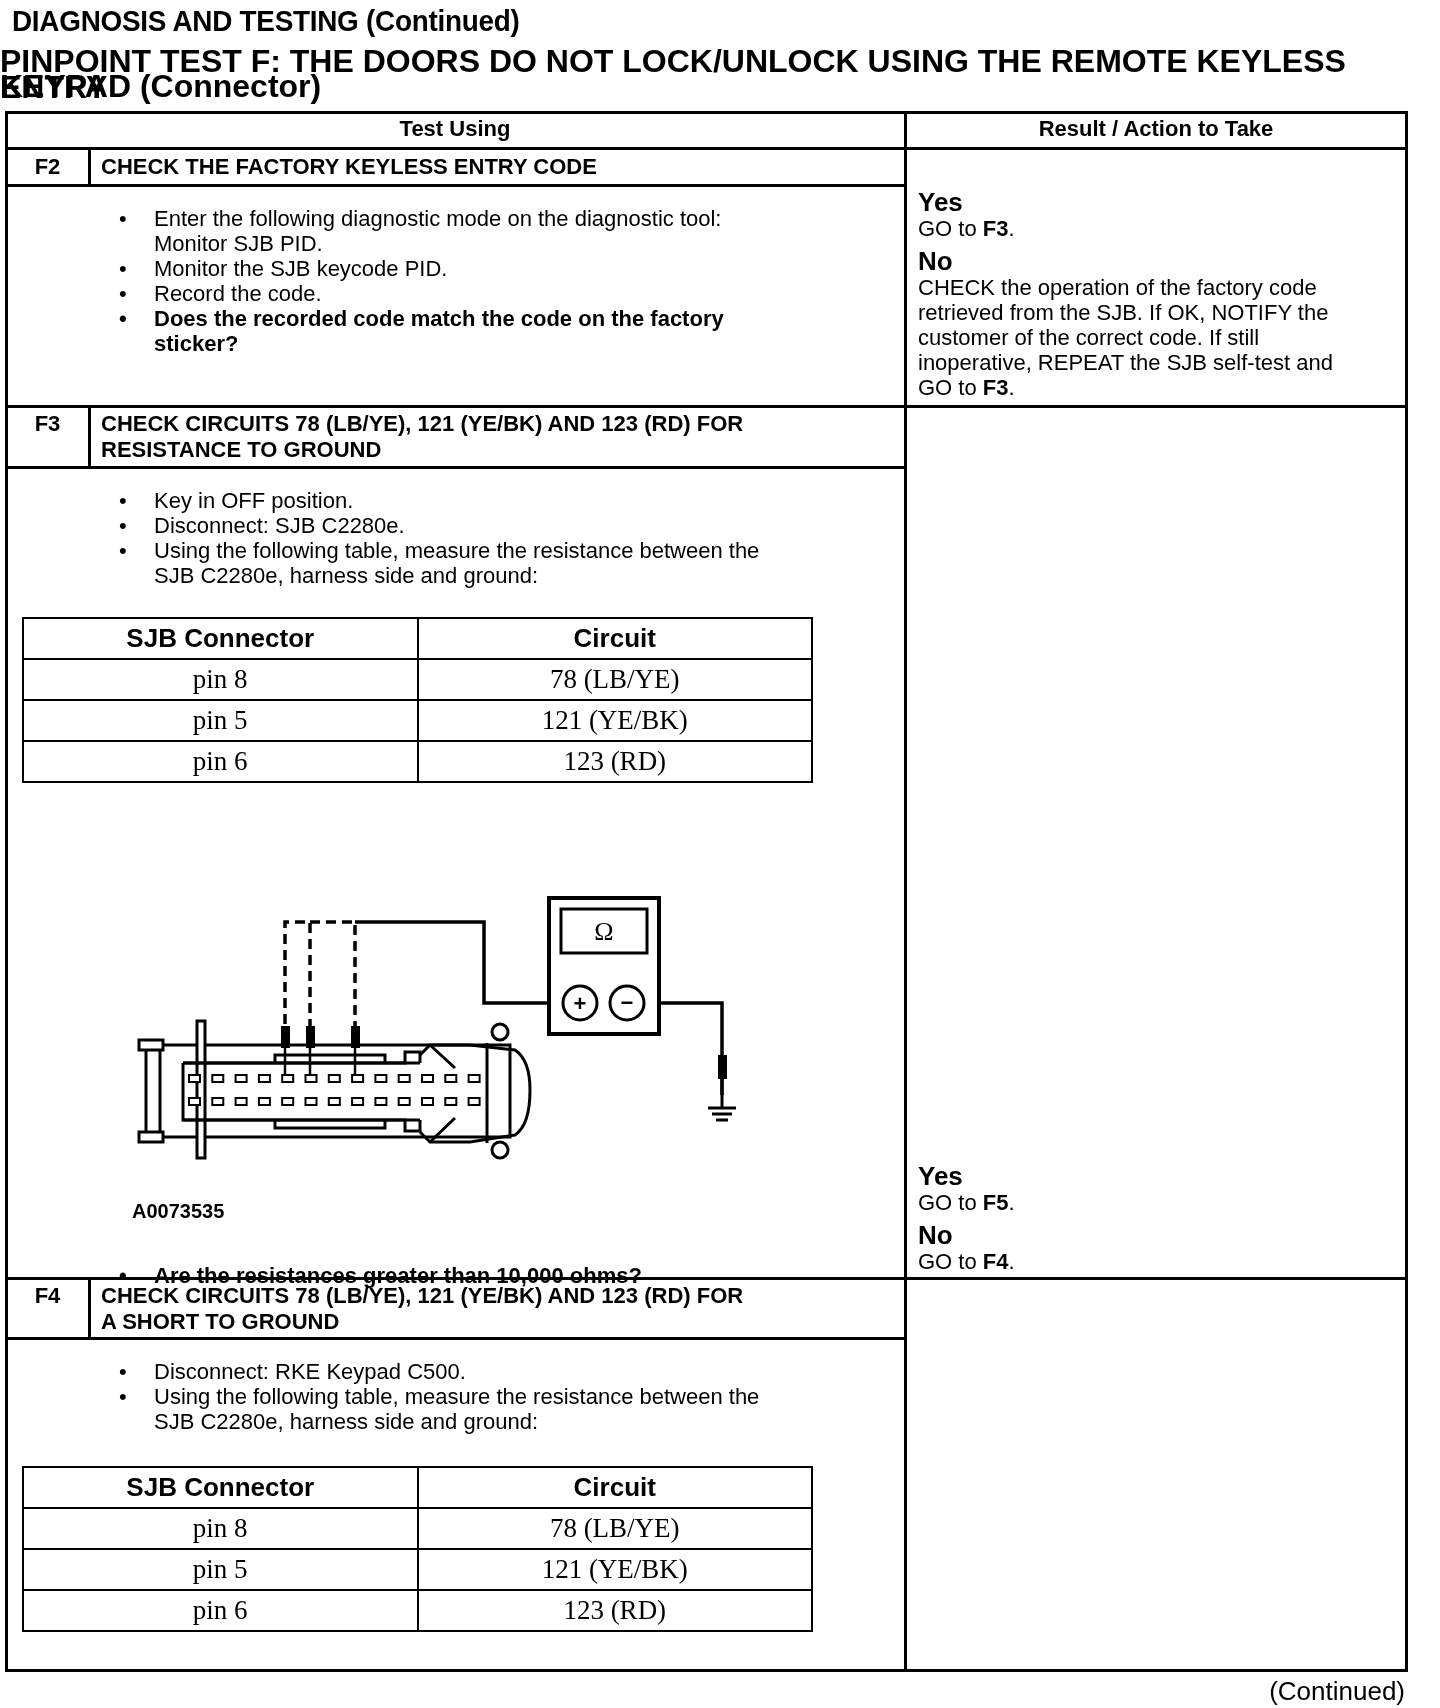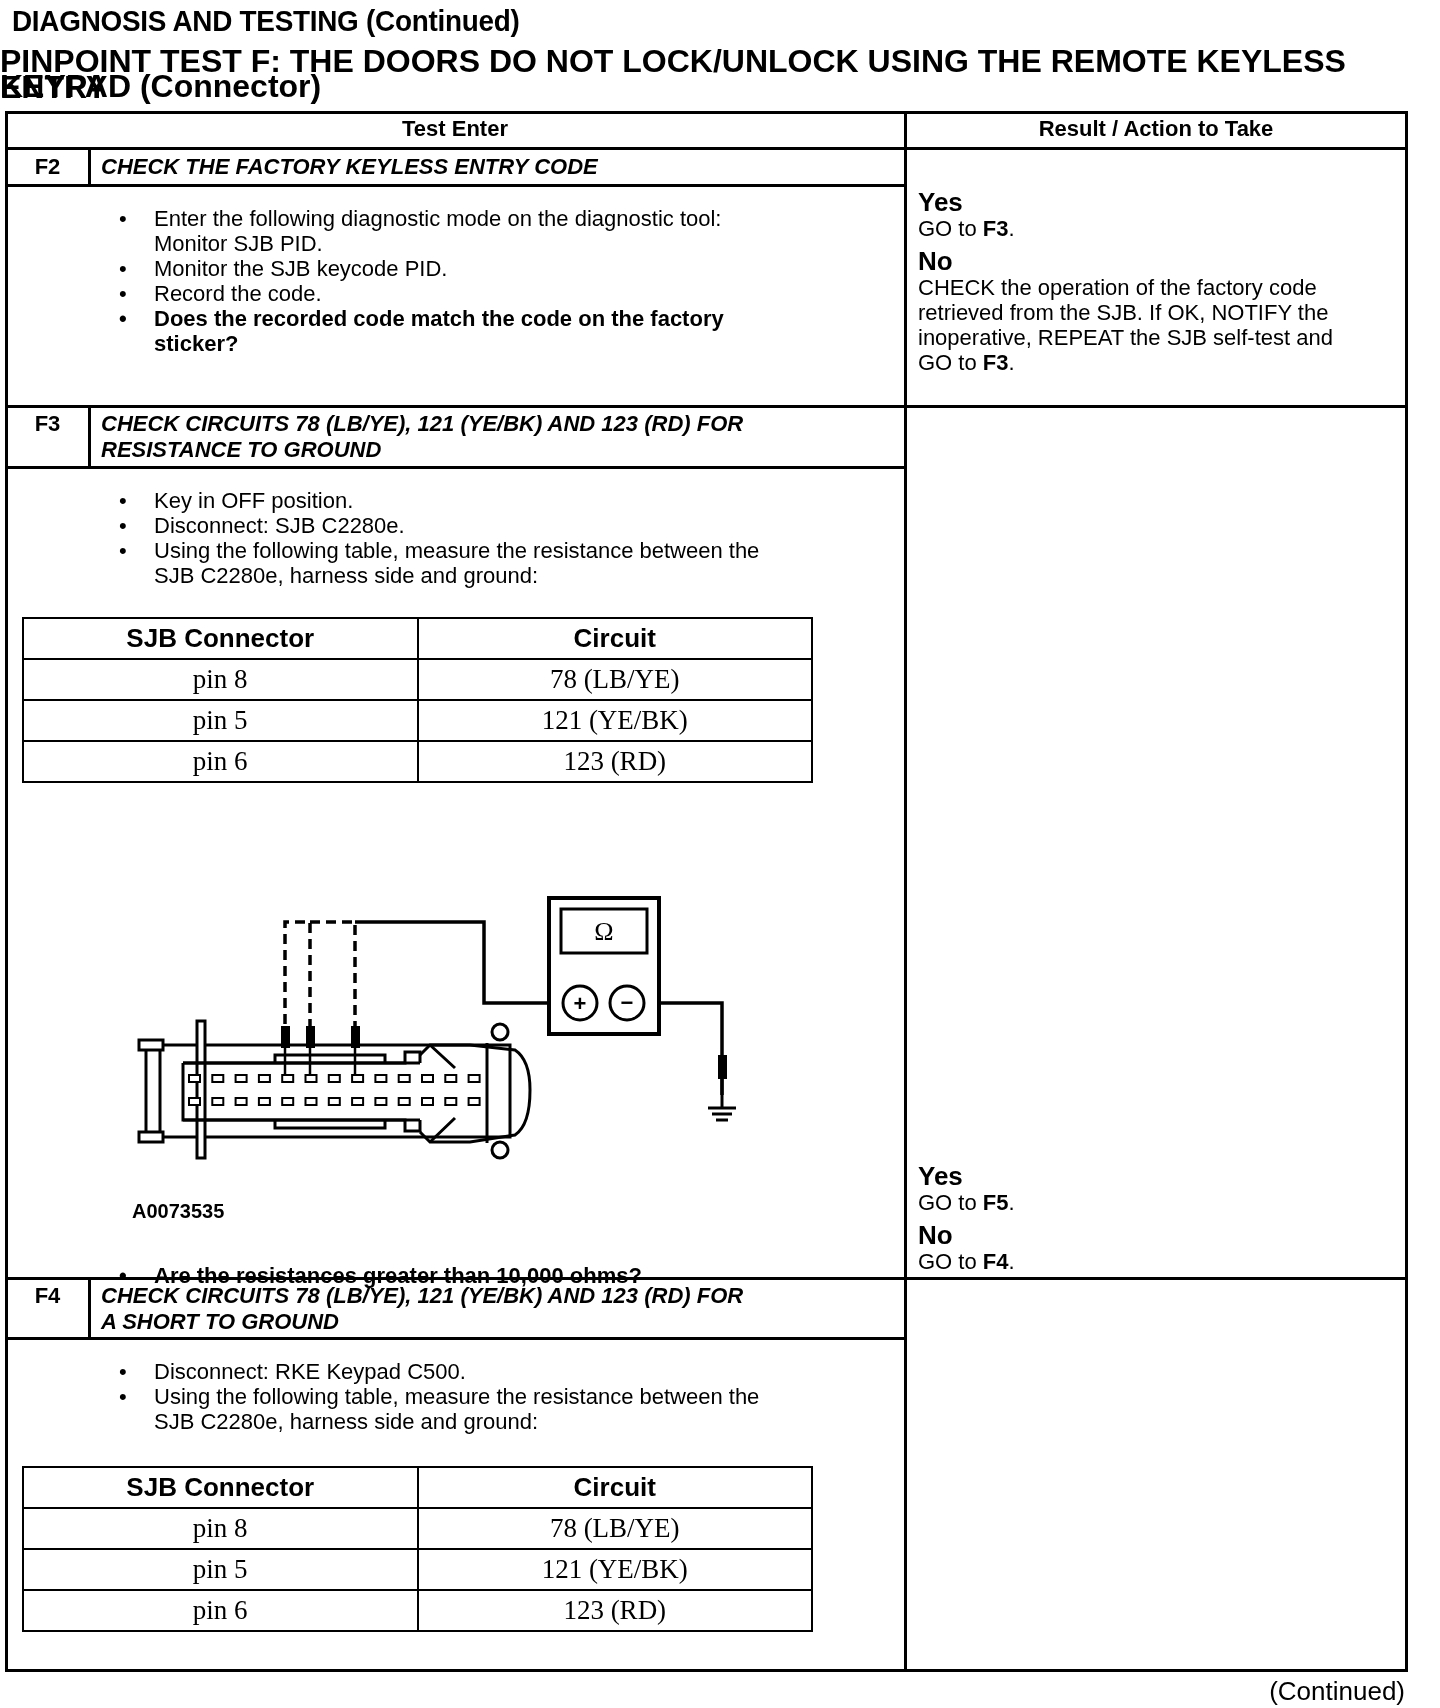--- a/index.html
+++ b/index.html
@@ -4,21 +4,21 @@
 <style>
   html, body { margin:0; padding:0; background:#fff; }
   body { width:1440px; height:1708px; position:relative; overflow:hidden;
          font-family:"Liberation Sans", sans-serif; color:#000; }
   .abs { position:absolute; }
   .h1 { left:12px; top:4px; font-size:30px; font-weight:bold; letter-spacing:-0.3px; transform:scaleX(0.93); transform-origin:left top; white-space:nowrap; }
   .h2 { left:0; width:1440px; text-align:left; font-size:32px; font-weight:bold; line-height:26px; }
   .line { position:absolute; background:#000; }
   .cellhdr { font-size:22px; font-weight:bold; text-align:center; }
   .stepid { font-size:22px; font-weight:bold; text-align:center; width:83px; left:6px; }
-  .steptitle { font-size:22px; font-weight:bold; line-height:26px; left:101px; white-space:nowrap;font-style:italic; }
+  .steptitle { font-size:22px; font-weight:bold; line-height:26px; left:101px; white-space:nowrap; }
   ul.bul { position:absolute; margin:16px; padding:0; list-style:none; font-size:22px; line-height:25px; }
   ul.bul li { position:relative; padding-left:37px; white-space:nowrap; }
   ul.bul li::before { content:"•"; position:absolute; left:2px; }
   ul.bul li.bold { font-weight:bold; }
   .res { font-size:22px; line-height:25px; left:918px; white-space:nowrap; }
   .res .yn { font-size:26px; font-weight:bold; line-height:28px; display:block; }
   .res b { font-weight:bold; }
   table.pins { position:absolute; border-collapse:collapse; left:22px; width:791px; }
   table.pins td, table.pins th { border:2.5px solid #000; height:39px; text-align:center; padding:0; width:50%; }
   table.pins th { font-family:"Liberation Sans", sans-serif; font-size:26px; font-weight:bold; }
@@ -47,38 +47,39 @@
   <div class="line" style="left:6px;top:405px;width:1402px;height:2.5px;"></div>
 
   <div class="line" style="left:88px;top:406px;width:2.5px;height:61px;"></div>
   <div class="line" style="left:6px;top:466px;width:899px;height:2.5px;"></div>
   <div class="line" style="left:6px;top:1277px;width:1402px;height:3px;"></div>
 
   <div class="line" style="left:88px;top:1279px;width:2.5px;height:60px;"></div>
   <div class="line" style="left:6px;top:1337px;width:899px;height:2.5px;"></div>
 </div>
 
-<div class="abs cellhdr" style="left:6px;width:898px;top:116px;">Test Enter</div>
+<div class="abs cellhdr" style="left:6px;width:898px;top:116px;">Test Using</div>
 <div class="abs cellhdr" style="left:906px;width:500px;top:116px;">Result / Action to Take</div>
 
 <div class="abs stepid" style="top:154px;">F2</div>
 <div class="abs steptitle" style="top:154px;">CHECK THE FACTORY KEYLESS ENTRY CODE</div>
 <ul class="bul" style="left:101px;top:190px;">
   <li><span>Enter the following diagnostic mode on the diagnostic tool:</span><br><span>Monitor SJB PID.</span></li>
   <li><span>Monitor the SJB keycode PID.</span></li>
   <li><span>Record the code.</span></li>
   <li class="bold"><span>Does the recorded code match the code on the factory</span><br><span>sticker?</span></li>
 </ul>
 <div class="abs res" style="top:188px;">
   <span class="yn">Yes</span>
   <div><span>GO to </span><b>F3</b>.</div>
   <span class="yn" style="margin-top:6px;">No</span>
   <div>
     <div>CHECK the operation of the factory code</div>
     <div>retrieved from the SJB. If OK, NOTIFY the</div>
+    <div>customer of the correct code. If still</div>
     <div>inoperative, REPEAT the SJB self-test and</div>
     <div><span>GO to </span><b>F3</b>.</div>
   </div>
 </div>
 
 <div class="abs stepid" style="top:411px;">F3</div>
 <div class="abs steptitle" style="top:411px;">
   <div>CHECK CIRCUITS 78 (LB/YE), 121 (YE/BK) AND 123 (RD) FOR</div>
   <div>RESISTANCE TO GROUND</div>
 </div>

